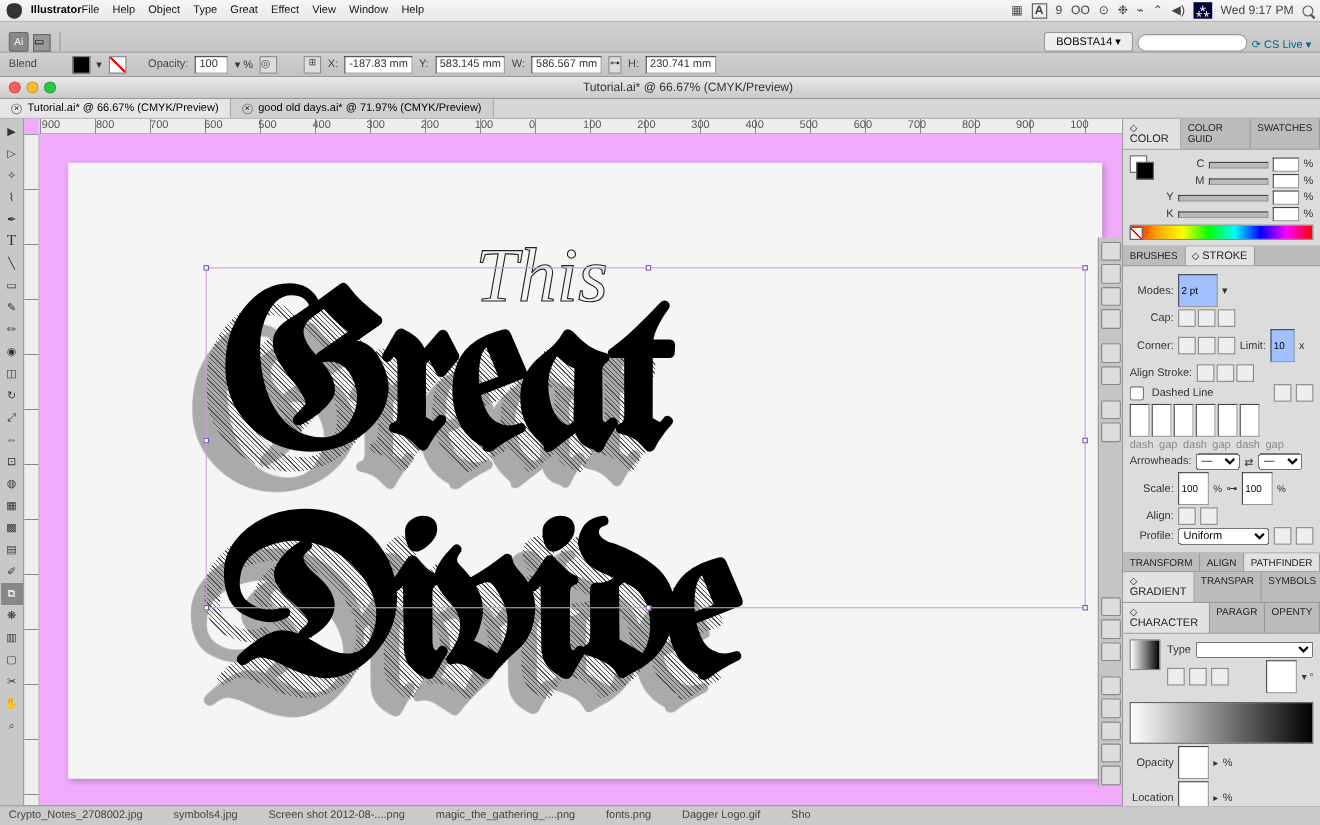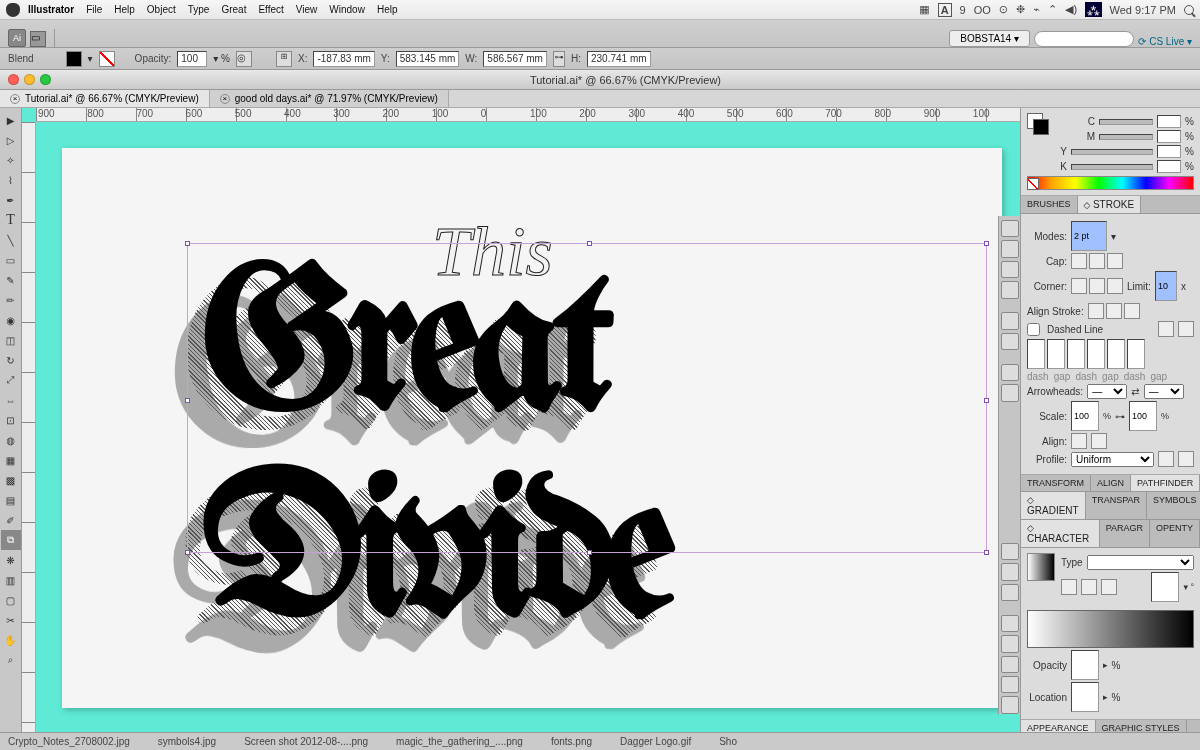--- a/index.html
+++ b/index.html
@@ -1,19 +1,19 @@
 <!DOCTYPE html>
 <html><head>
 <meta charset="utf-8">
 <style>
 *{margin:0;padding:0;box-sizing:border-box;font-family:"Lucida Grande",Helvetica,Arial,sans-serif;font-size:10px;-webkit-font-smoothing:antialiased}
 body{width:1200px;height:750px;background:#d0d0d0;overflow:hidden;position:relative}
 .menubar{height:20px;background:linear-gradient(#f6f6f6,#e8e8e8);display:flex;align-items:center;padding:0 6px;border-bottom:1px solid #bbb}
 .menubar .apple{width:14px;height:14px;background:#333;border-radius:40% 40% 50% 50%;margin-right:8px}
-.menubar .app{font-weight:bold;margin-right:12px}
+.menubar .app{font-weight:bold;}
 .menubar .mi{margin-right:12px;color:#111}
 .menubar .spacer{flex:1}
 .menubar .tray{display:flex;align-items:center;gap:8px;color:#444}
 .menubar .tray span{font-size:11px}
 .toolbar1{height:28px;background:linear-gradient(#d0d0d0,#c5c5c5);border-bottom:1px solid #999;display:flex;align-items:flex-end;padding:0 8px;gap:4px}
 .toolbar1 .ai{width:18px;height:18px;background:#888;border:1px solid #666;border-radius:2px;display:flex;align-items:center;justify-content:center;color:#fff;font-size:9px}
 .toolbar1 .pill{background:#eee;border:1px solid #999;border-radius:3px;padding:2px 10px;font-size:10px}
 .toolbar2{height:22px;background:linear-gradient(#cfcfcf,#c3c3c3);border-bottom:1px solid #999;display:flex;align-items:center;padding:0 8px;gap:6px;color:#333}
 .toolbar2 .lbl{font-size:10px;color:#444}
 .toolbar2 .field{background:#fff;border:1px inset #999;padding:1px 3px;font-size:10px;min-width:50px;height:16px;display:inline-flex;align-items:center}
@@ -27,21 +27,21 @@
 .doctabs{height:18px;background:#d6d6d6;display:flex;border-bottom:1px solid #aaa}
 .doctabs .tab{padding:2px 10px;border-right:1px solid #aaa;background:#e6e6e6;display:flex;align-items:center;gap:5px;font-size:10px}
 .doctabs .tab .x{width:10px;height:10px;border:1px solid #888;border-radius:50%;font-size:8px;line-height:8px;text-align:center}
 
 .workspace{position:absolute;top:108px;left:0;right:0;bottom:18px;display:flex}
 
 .toolcol{width:22px;background:#c8c8c8;border-right:1px solid #999;display:flex;flex-direction:column;padding-top:2px}
 .toolcol .tb{width:20px;height:20px;margin:0 auto;display:flex;align-items:center;justify-content:center;color:#333;cursor:pointer}
 .toolcol .tb.sel{background:#888;color:#fff}
 
-.canvaswrap{flex:1;position:relative;background:#5eead4;overflow:hidden}
+.canvaswrap{flex:1;position:relative;background:#f0abfc;overflow:hidden}
 .rulerh{position:absolute;top:0;left:14px;right:0;height:14px;background:#eee;border-bottom:1px solid #aaa;background-image:repeating-linear-gradient(to right,#888 0,#888 1px,transparent 1px,transparent 50px)}
 .rulerv{position:absolute;top:14px;left:0;width:14px;bottom:0;background:#eee;border-right:1px solid #aaa;background-image:repeating-linear-gradient(to bottom,#888 0,#888 1px,transparent 1px,transparent 50px)}
 .rulenums{position:absolute;top:0;left:14px;right:0;height:14px;display:flex;font-size:8px;color:#555}
 .rulenums span{width:50px;text-align:left;padding-left:2px}
 .artboard{position:absolute;top:40px;left:40px;width:940px;height:560px;background:#f5f5f5;box-shadow:2px 2px 6px rgba(0,0,0,.25)}
 .artwork{position:absolute;top:40px;left:140px;width:820px}
 .art-this{font-family:Georgia,serif;font-style:italic;font-size:70px;color:#f2f2f2;-webkit-text-stroke:1px #222;position:relative;left:230px;top:24px}
 .art-main{position:relative;margin-top:-20px}
 .shadow{position:absolute;top:30px;left:-30px;font-family:"UnifrakturMaguntia","Old English Text MT",serif;font-size:200px;font-weight:900;color:#aaa;letter-spacing:-10px;filter:blur(.3px);transform:skewY(-1deg)}
 .shadow2{position:absolute;top:18px;left:-18px;font-family:"UnifrakturMaguntia","Old English Text MT",serif;font-size:200px;font-weight:900;color:#777;letter-spacing:-10px;background-image:repeating-linear-gradient(45deg,#555 0,#555 1px,transparent 1px,transparent 3px);-webkit-background-clip:text;-webkit-text-fill-color:transparent}
@@ -265,20 +265,25 @@
     <div style="height:8px"></div>
     <div class="di"></div>
     <div class="di"></div>
     <div class="di"></div>
     <div class="di"></div>
     <div class="di"></div>
   </div>
 
   <div class="panels">
 
+    <div class="panelhdr">
+      <div class="pt active">◇ <span>COLOR</span></div>
+      <div class="pt">COLOR GUID</div>
+      <div class="pt">SWATCHES</div>
+    </div>
     <div class="panelbody">
       <div style="float:left;width:22px;height:22px;position:relative;margin-right:6px">
         <div style="position:absolute;width:16px;height:16px;background:#fff;border:1px solid #666"></div>
         <div style="position:absolute;width:16px;height:16px;top:6px;left:6px;background:#000;border:1px solid #666"></div>
       </div>
       <div class="row">
           <span class="lbl">C</span>
           <div class="sl"></div>
           <span class="val"></span>
           <span>%</span>

